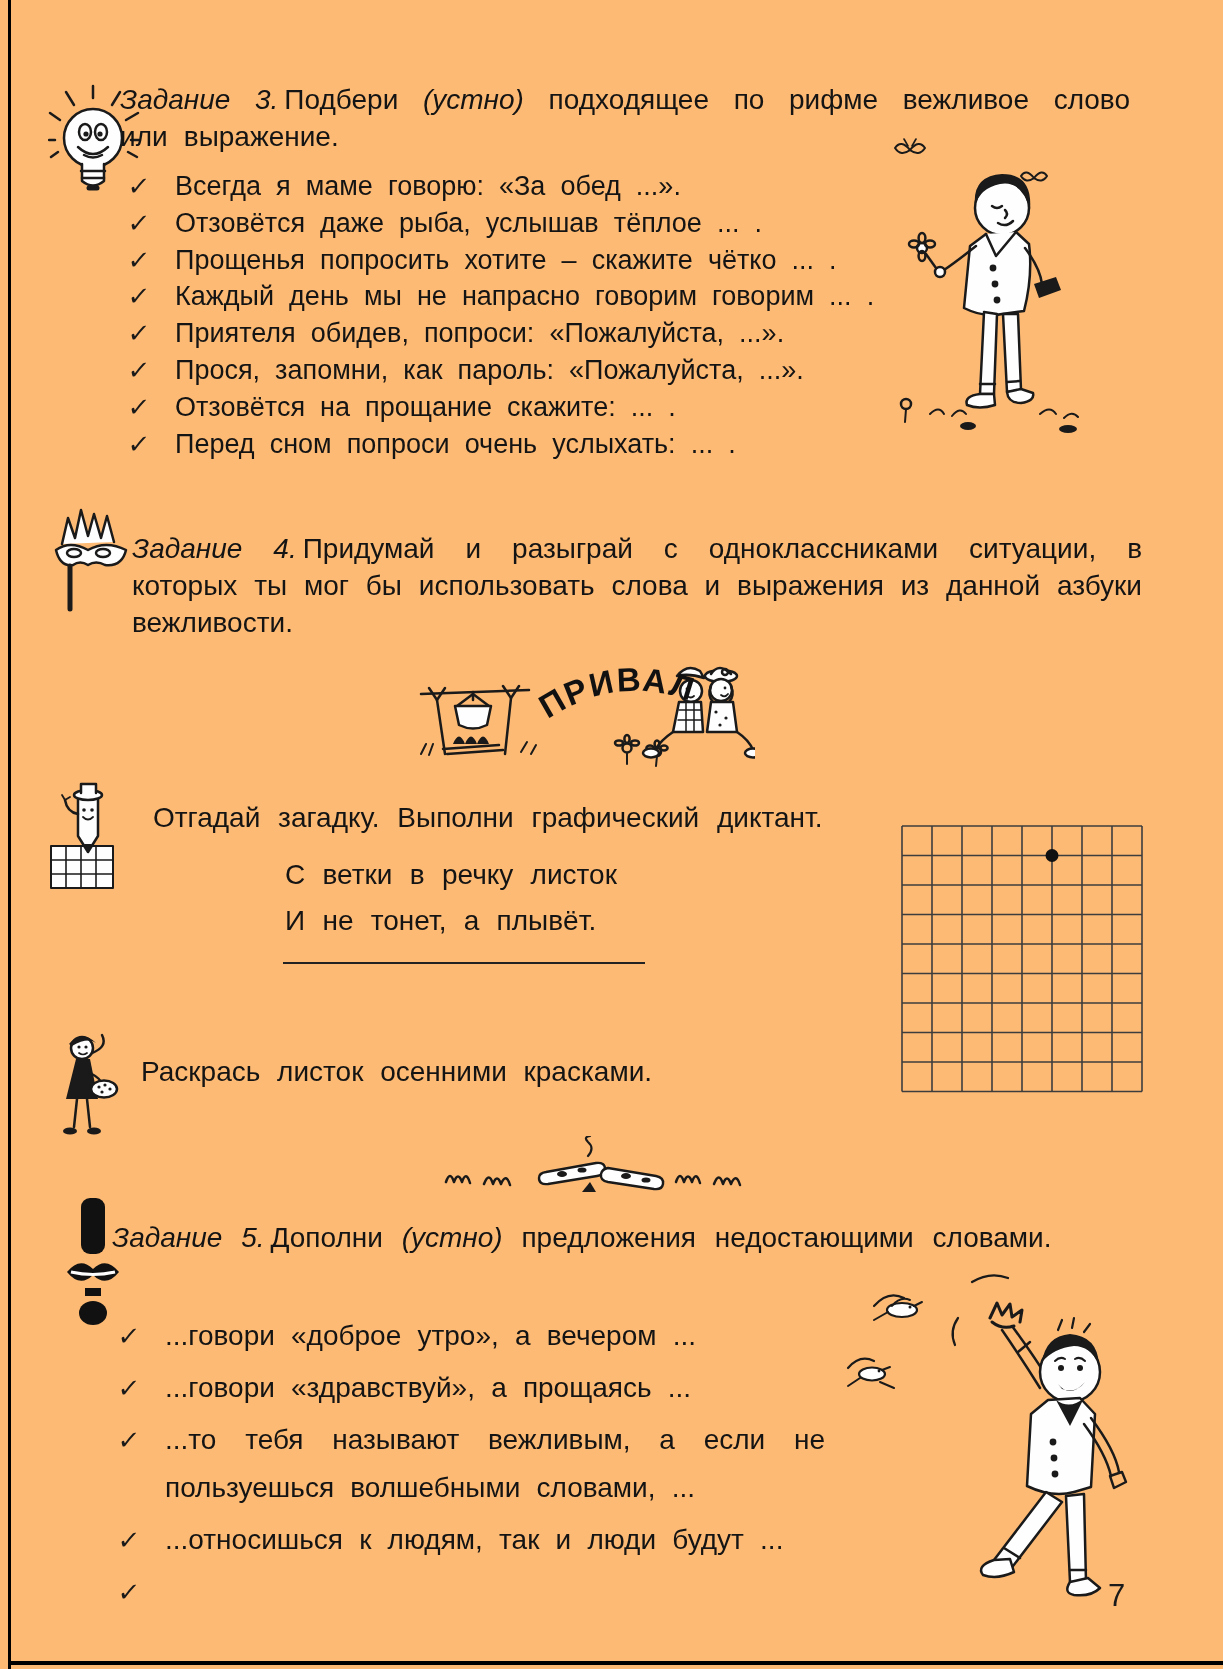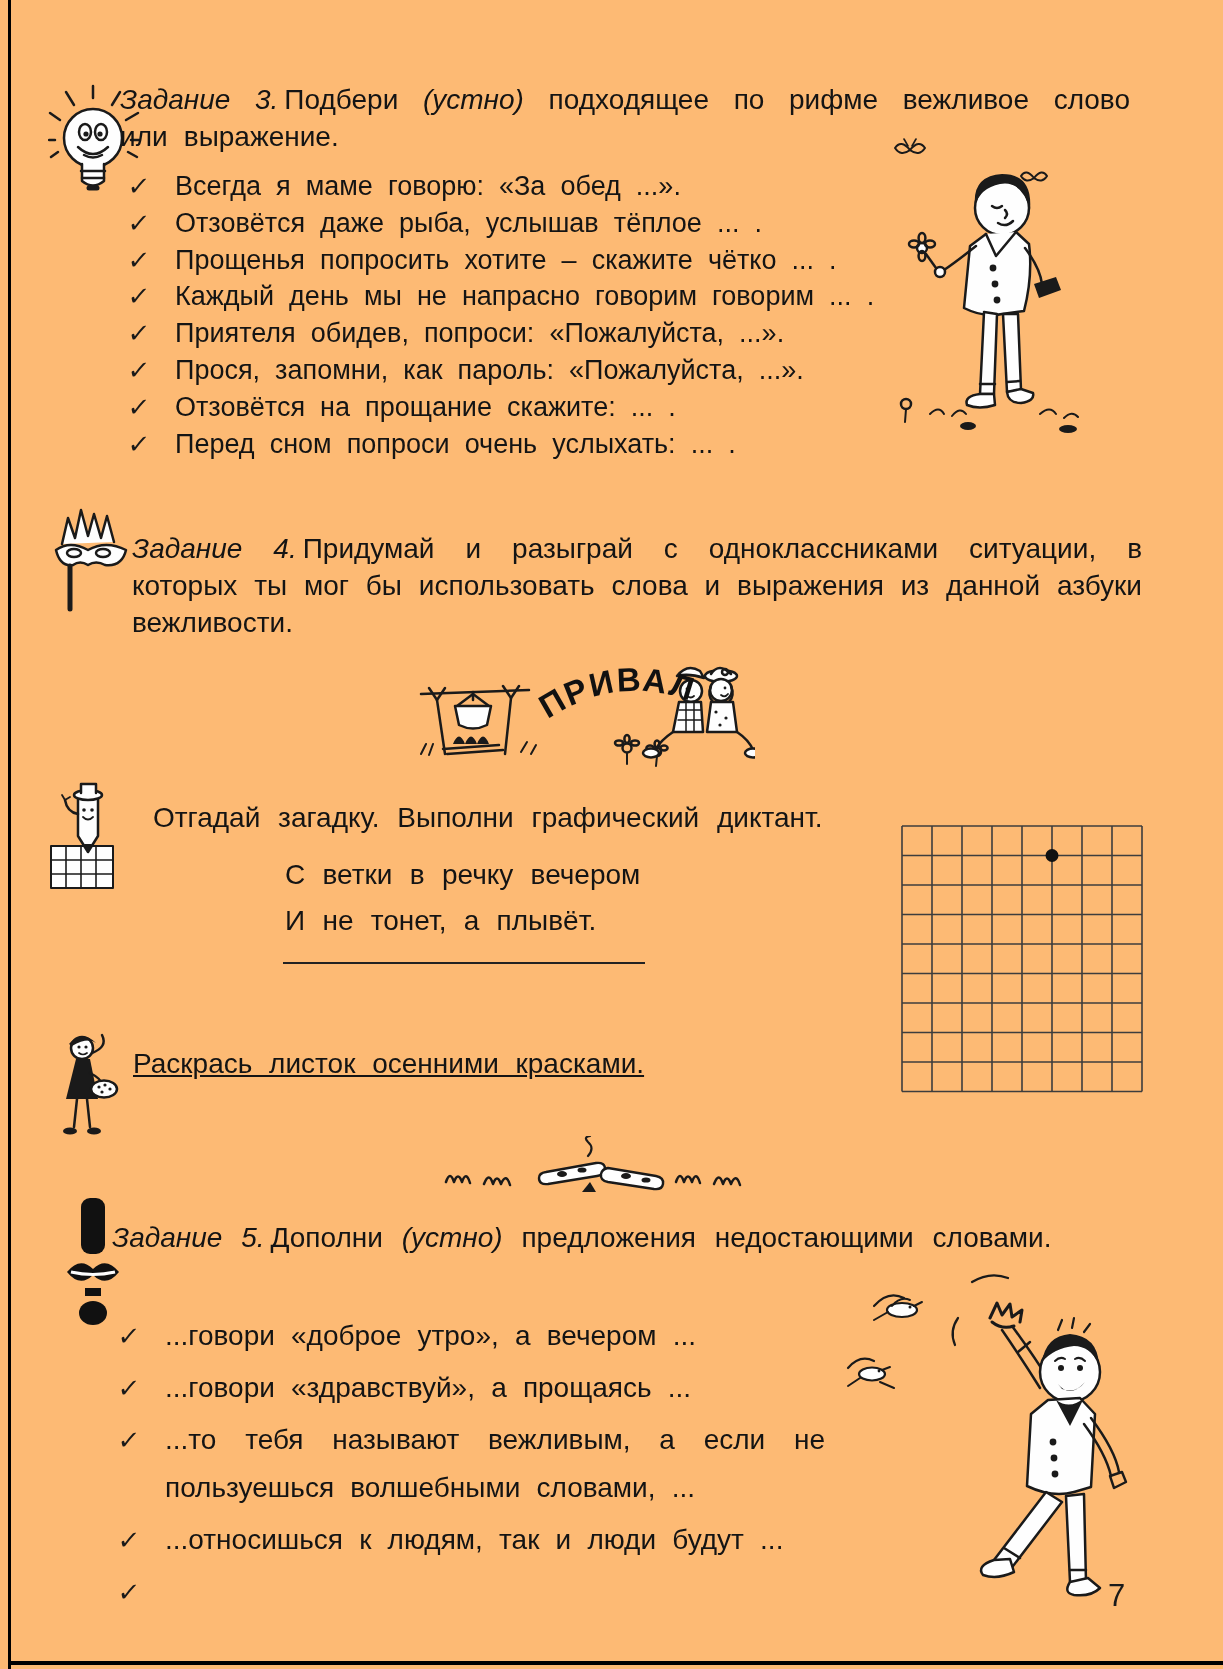--- a/index.html
+++ b/index.html
@@ -248,21 +248,21 @@
         <path d="M35 37 q5 5 10 0" stroke-width="1.8"></path>
         <path d="M30 34 q-11 -2 -13 -14"></path>
         <path d="M17 20 l-3 -5 m3 5 l5 -3" stroke-width="1.8"></path>
       </g>
     </svg>
   </div>
 
   <p class="abs riddle-instr" style="left:141px;top:790px;margin:12px;">Отгадай загадку. Выполни графический диктант.</p>
 
   <div class="abs riddle-lines" style="left:285px;top:852px;">
-    <div>С ветки в речку вечером</div>
+    <div>С ветки в речку листок</div>
     <div>И не тонет, а плывёт.</div>
   </div>
 
   <div class="abs answer-line" style="left:283px;top:962px;"></div>
 
   <div class="abs illu" style="left:900px;top:824px;">
     <svg id="grid-svg" width="246" height="272" viewBox="0 0 246 272">
         <line x1="2" y1="2" x2="2" y2="267.5"></line>
         <line x1="32" y1="2" x2="32" y2="267.5"></line>
         <line x1="62" y1="2" x2="62" y2="267.5"></line>
@@ -302,21 +302,21 @@
         <circle cx="55" cy="60" r="1.6" fill="#1a1a1a" stroke="none"></circle>
         <circle cx="60" cy="64" r="1.6" fill="#1a1a1a" stroke="none"></circle>
         <circle cx="52" cy="67" r="1.6" fill="#1a1a1a" stroke="none"></circle>
         <path d="M27 74 L24 102 M37 74 L40 102"></path>
         <ellipse cx="20" cy="106" rx="7" ry="3.6" fill="#1a1a1a" stroke="none"></ellipse>
         <ellipse cx="44" cy="106" rx="7" ry="3.6" fill="#1a1a1a" stroke="none"></ellipse>
       </g>
     </svg>
   </div>
 
-  <p class="abs paint-instr" style="left:125px;top:1040px;margin:8px;text-decoration:underline;">Раскрась листок осенними красками.</p>
+  <p class="abs paint-instr" style="left:125px;top:1040px;margin:16px;">Раскрась листок осенними красками.</p>
 
   <div class="abs illu" style="left:438px;top:1136px;">
     <svg width="314" height="64" viewBox="0 0 314 64">
       <g class="line-art" stroke-width="2">
         <path d="M8 46 q4 -12 8 0 q4 -11 8 0 q4 -12 8 1 M46 48 q5 -13 9 0 q4 -11 8 0 q5 -12 9 1"></path>
         <path d="M150 20 q7 -8 0 -14 q-5 -5 2 -6" stroke-width="2.2"></path>
         <path d="M108 36 L158 27 q9 -1 9 6 q0 6 -8 7 L110 48 q-9 1 -9 -6 q0 -5 7 -6 z" fill="#fefefe" stroke-width="2.4"></path>
         <ellipse cx="124" cy="38" rx="5" ry="3" fill="#1a1a1a" stroke="none"></ellipse>
         <ellipse cx="144" cy="34" rx="4.5" ry="2.6" fill="#1a1a1a" stroke="none"></ellipse>
         <path d="M170 32 L218 40 q8 1.5 7 8 q-1 6 -9 5 L170 46 q-8 -1.5 -7 -8 q1 -5 7 -6 z" fill="#fefefe" stroke-width="2.4"></path>

